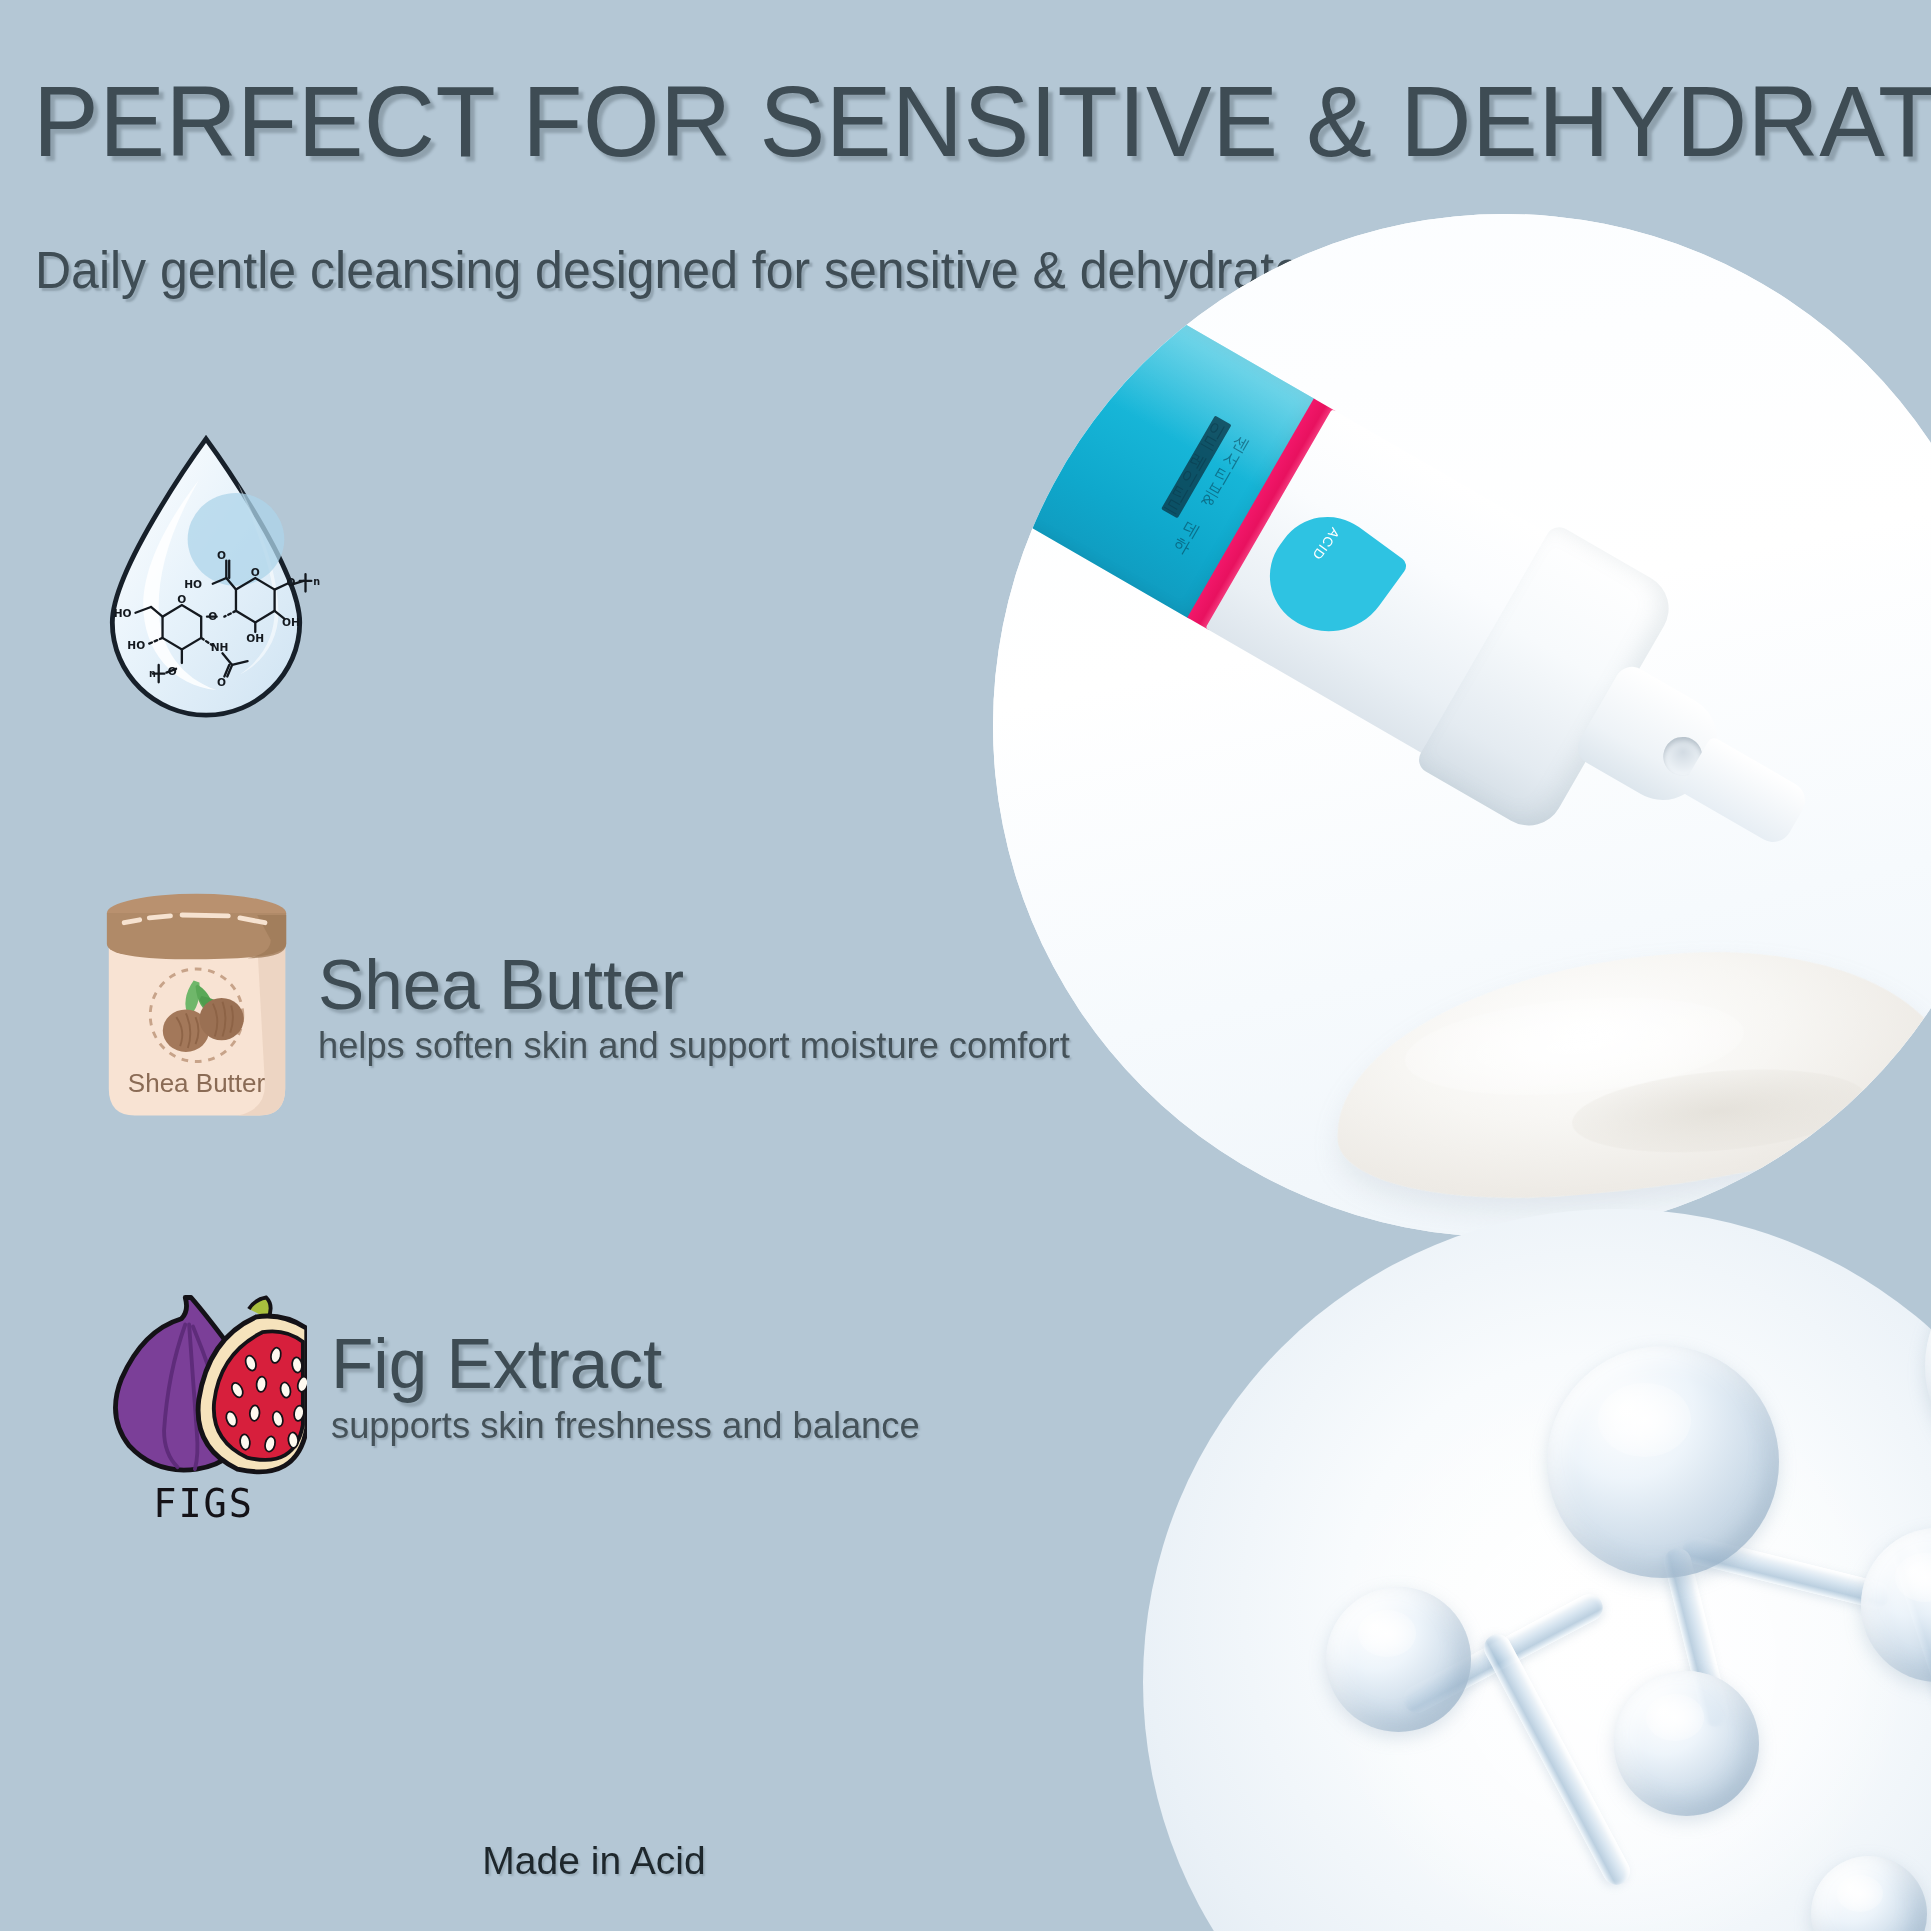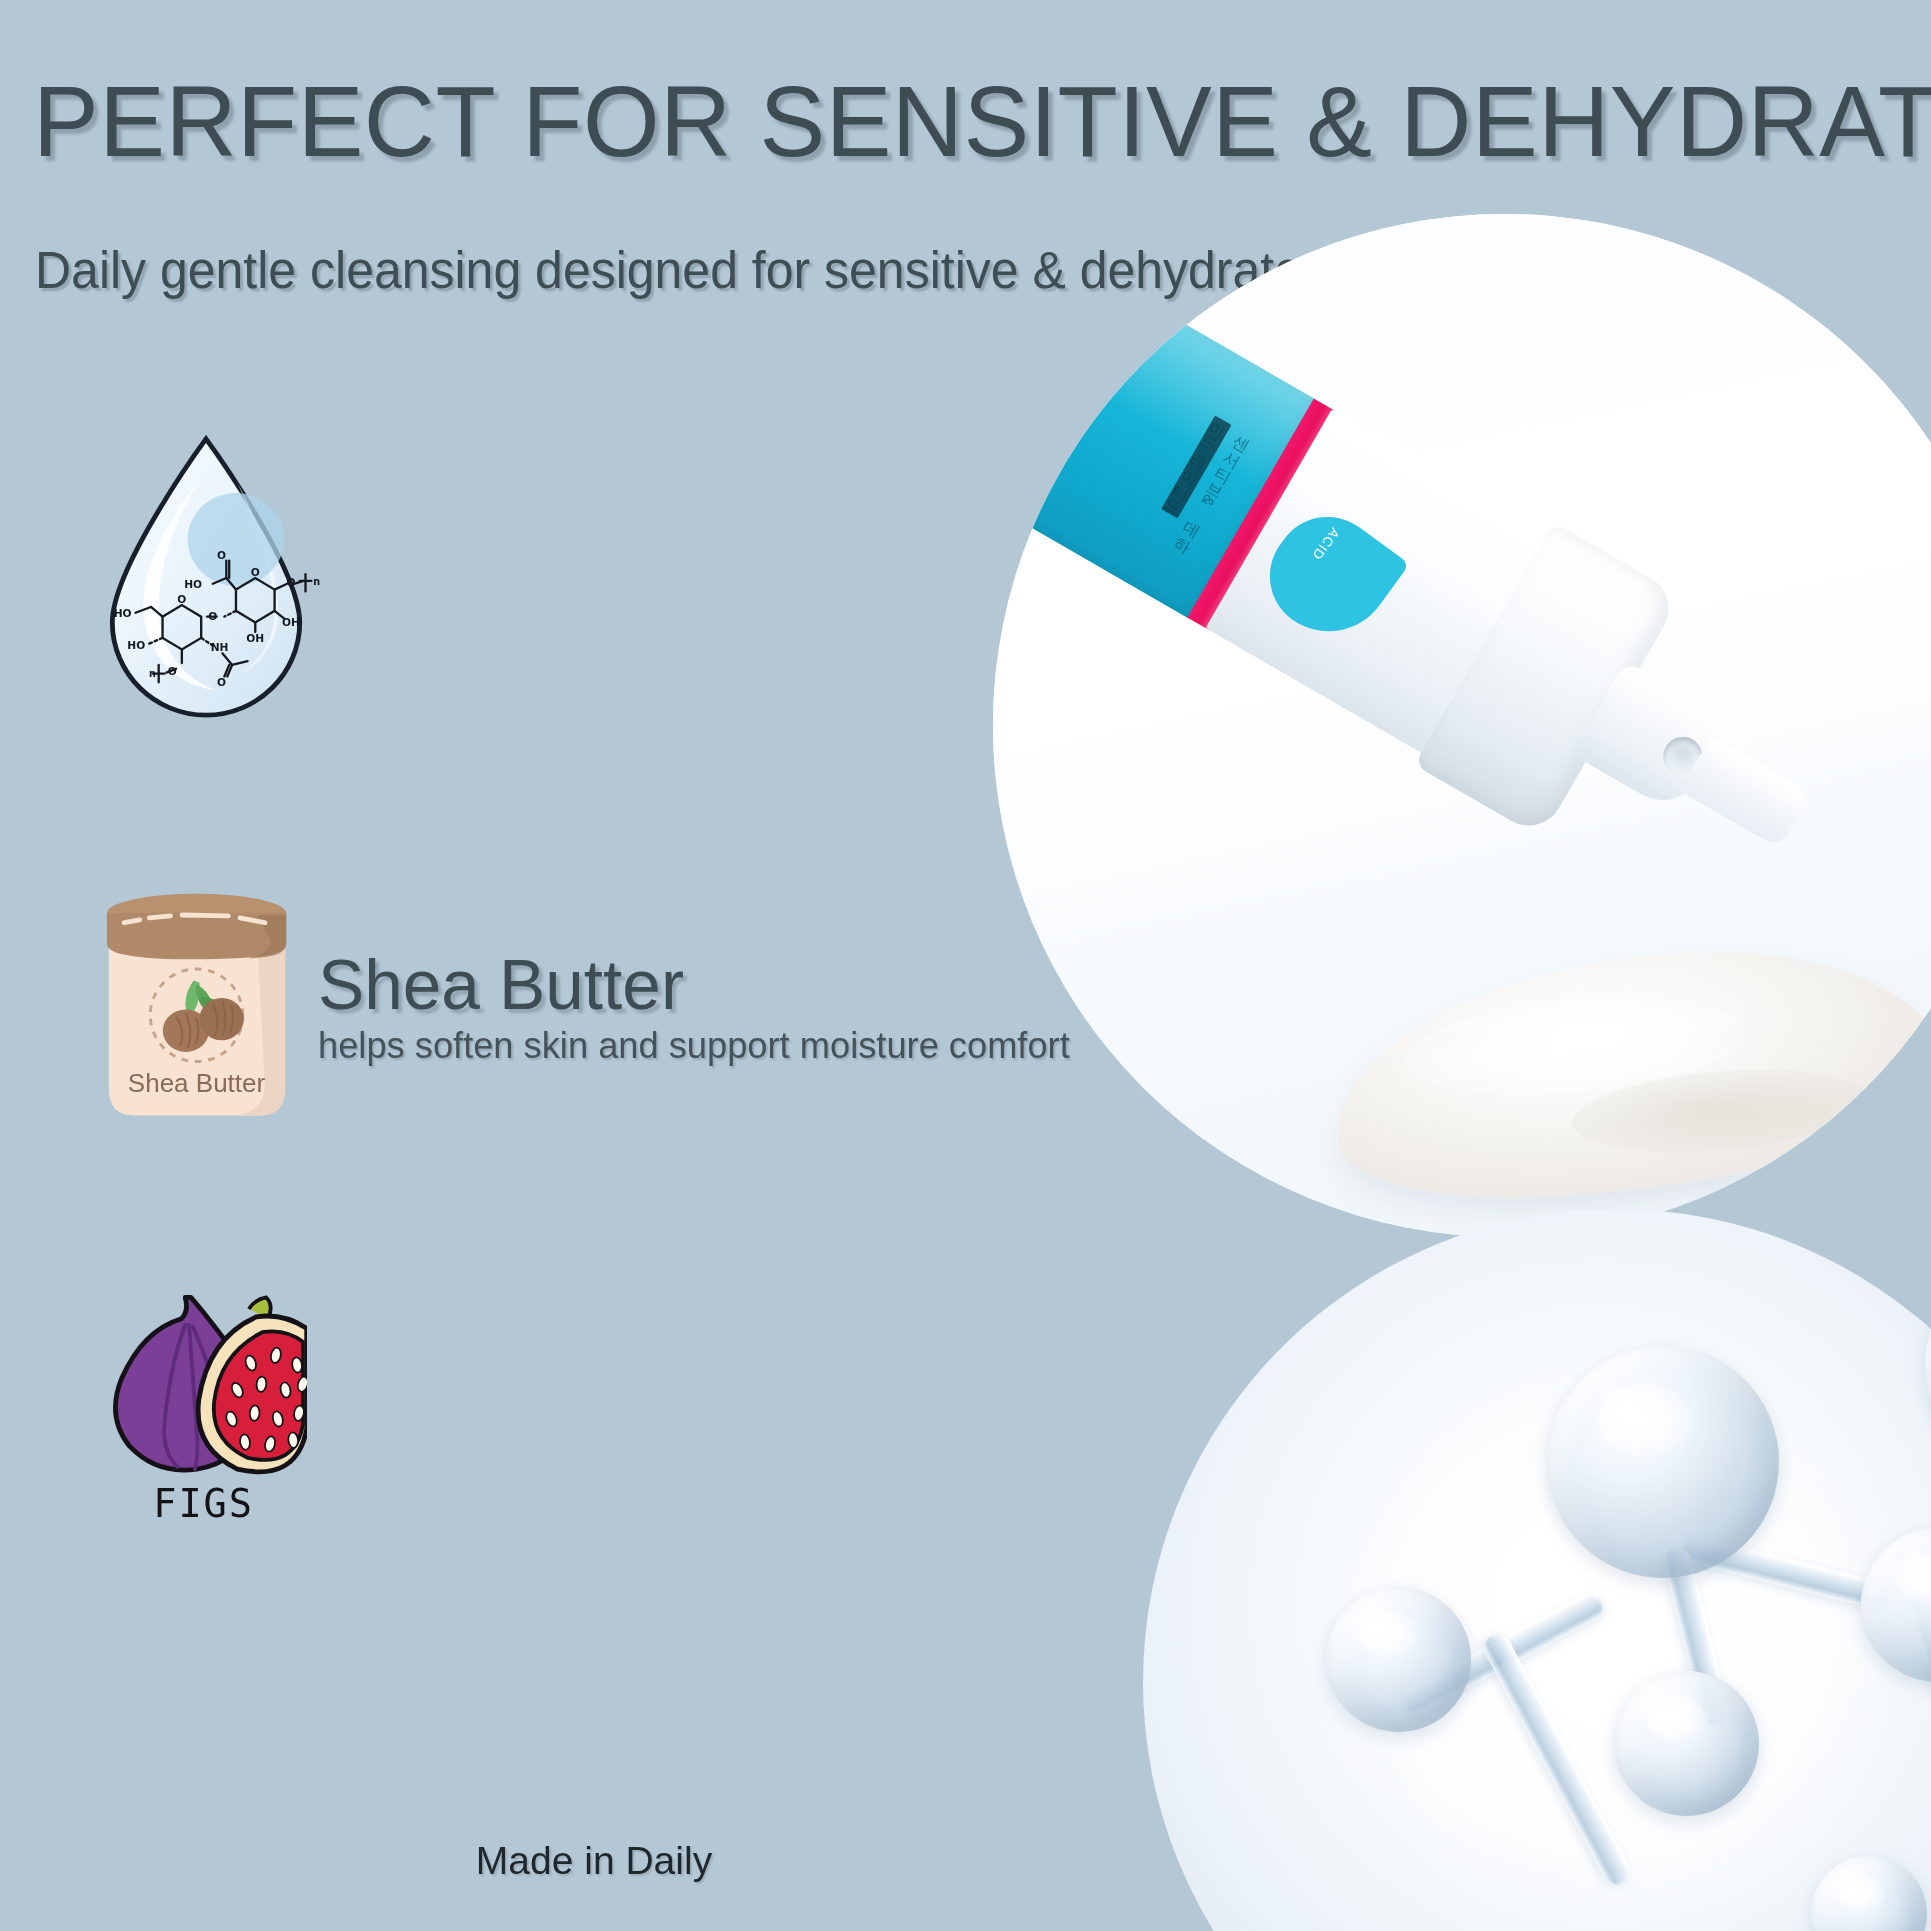--- a/index.html
+++ b/index.html
@@ -472,16 +472,20 @@
         <ellipse cx="180" cy="140" rx="5" ry="8" transform="rotate(-14 180 140)"></ellipse>
         <ellipse cx="202" cy="134" rx="5" ry="8" transform="rotate(10 202 134)"></ellipse>
         <ellipse cx="146" cy="164" rx="5" ry="8" transform="rotate(-8 146 164)"></ellipse>
         <ellipse cx="172" cy="166" rx="5" ry="8" transform="rotate(14 172 166)"></ellipse>
         <ellipse cx="196" cy="162" rx="5" ry="8" transform="rotate(-6 196 162)"></ellipse>
       </g>
 
       <text x="103" y="242" text-anchor="middle" font-family="DejaVu Sans Mono, monospace" font-size="40" letter-spacing="2" fill="#141217">FIGS</text>
     </svg>
   </div>
+  <div class="ingredient-text" style="margin-top:-33px;">
+    <div class="ingredient-name">Fig Extract</div>
+    <div class="ingredient-desc">supports skin freshness and balance</div>
+  </div>
 </div>
 
-<div id="made-in-korea">Made in Daily</div>
+<div id="made-in-korea">Made in Acid</div>
 
 
 </body></html>

